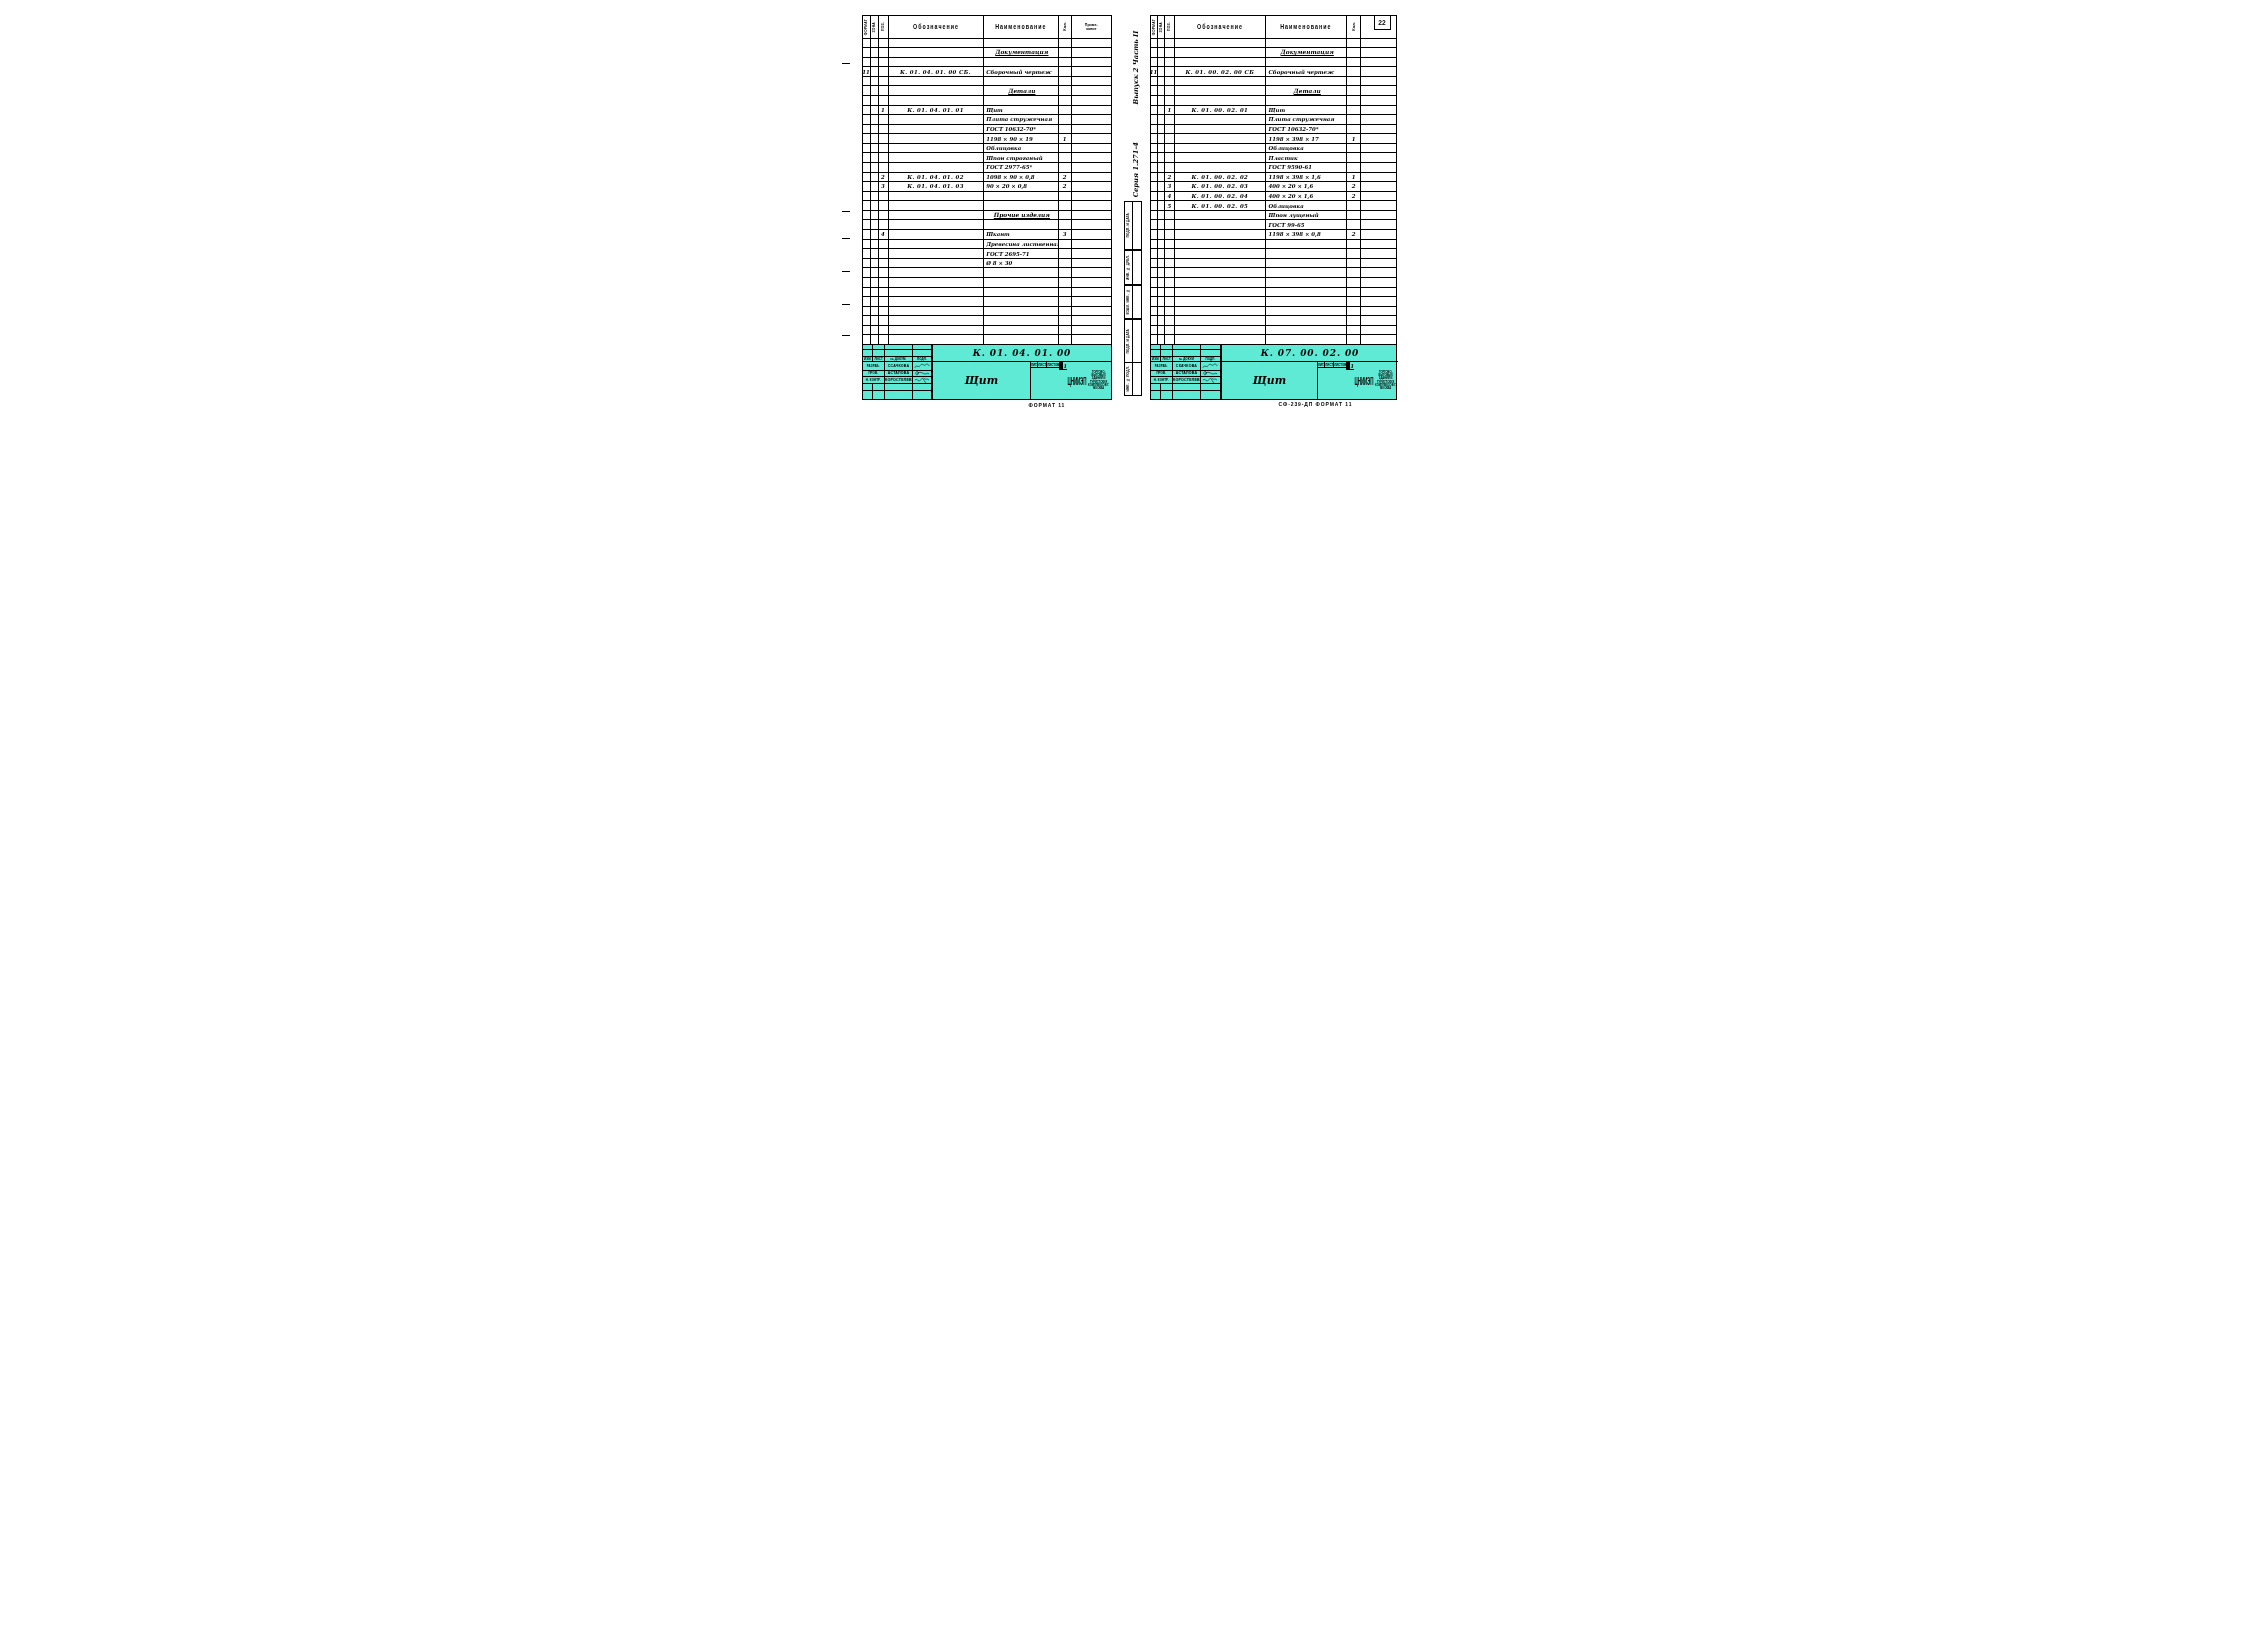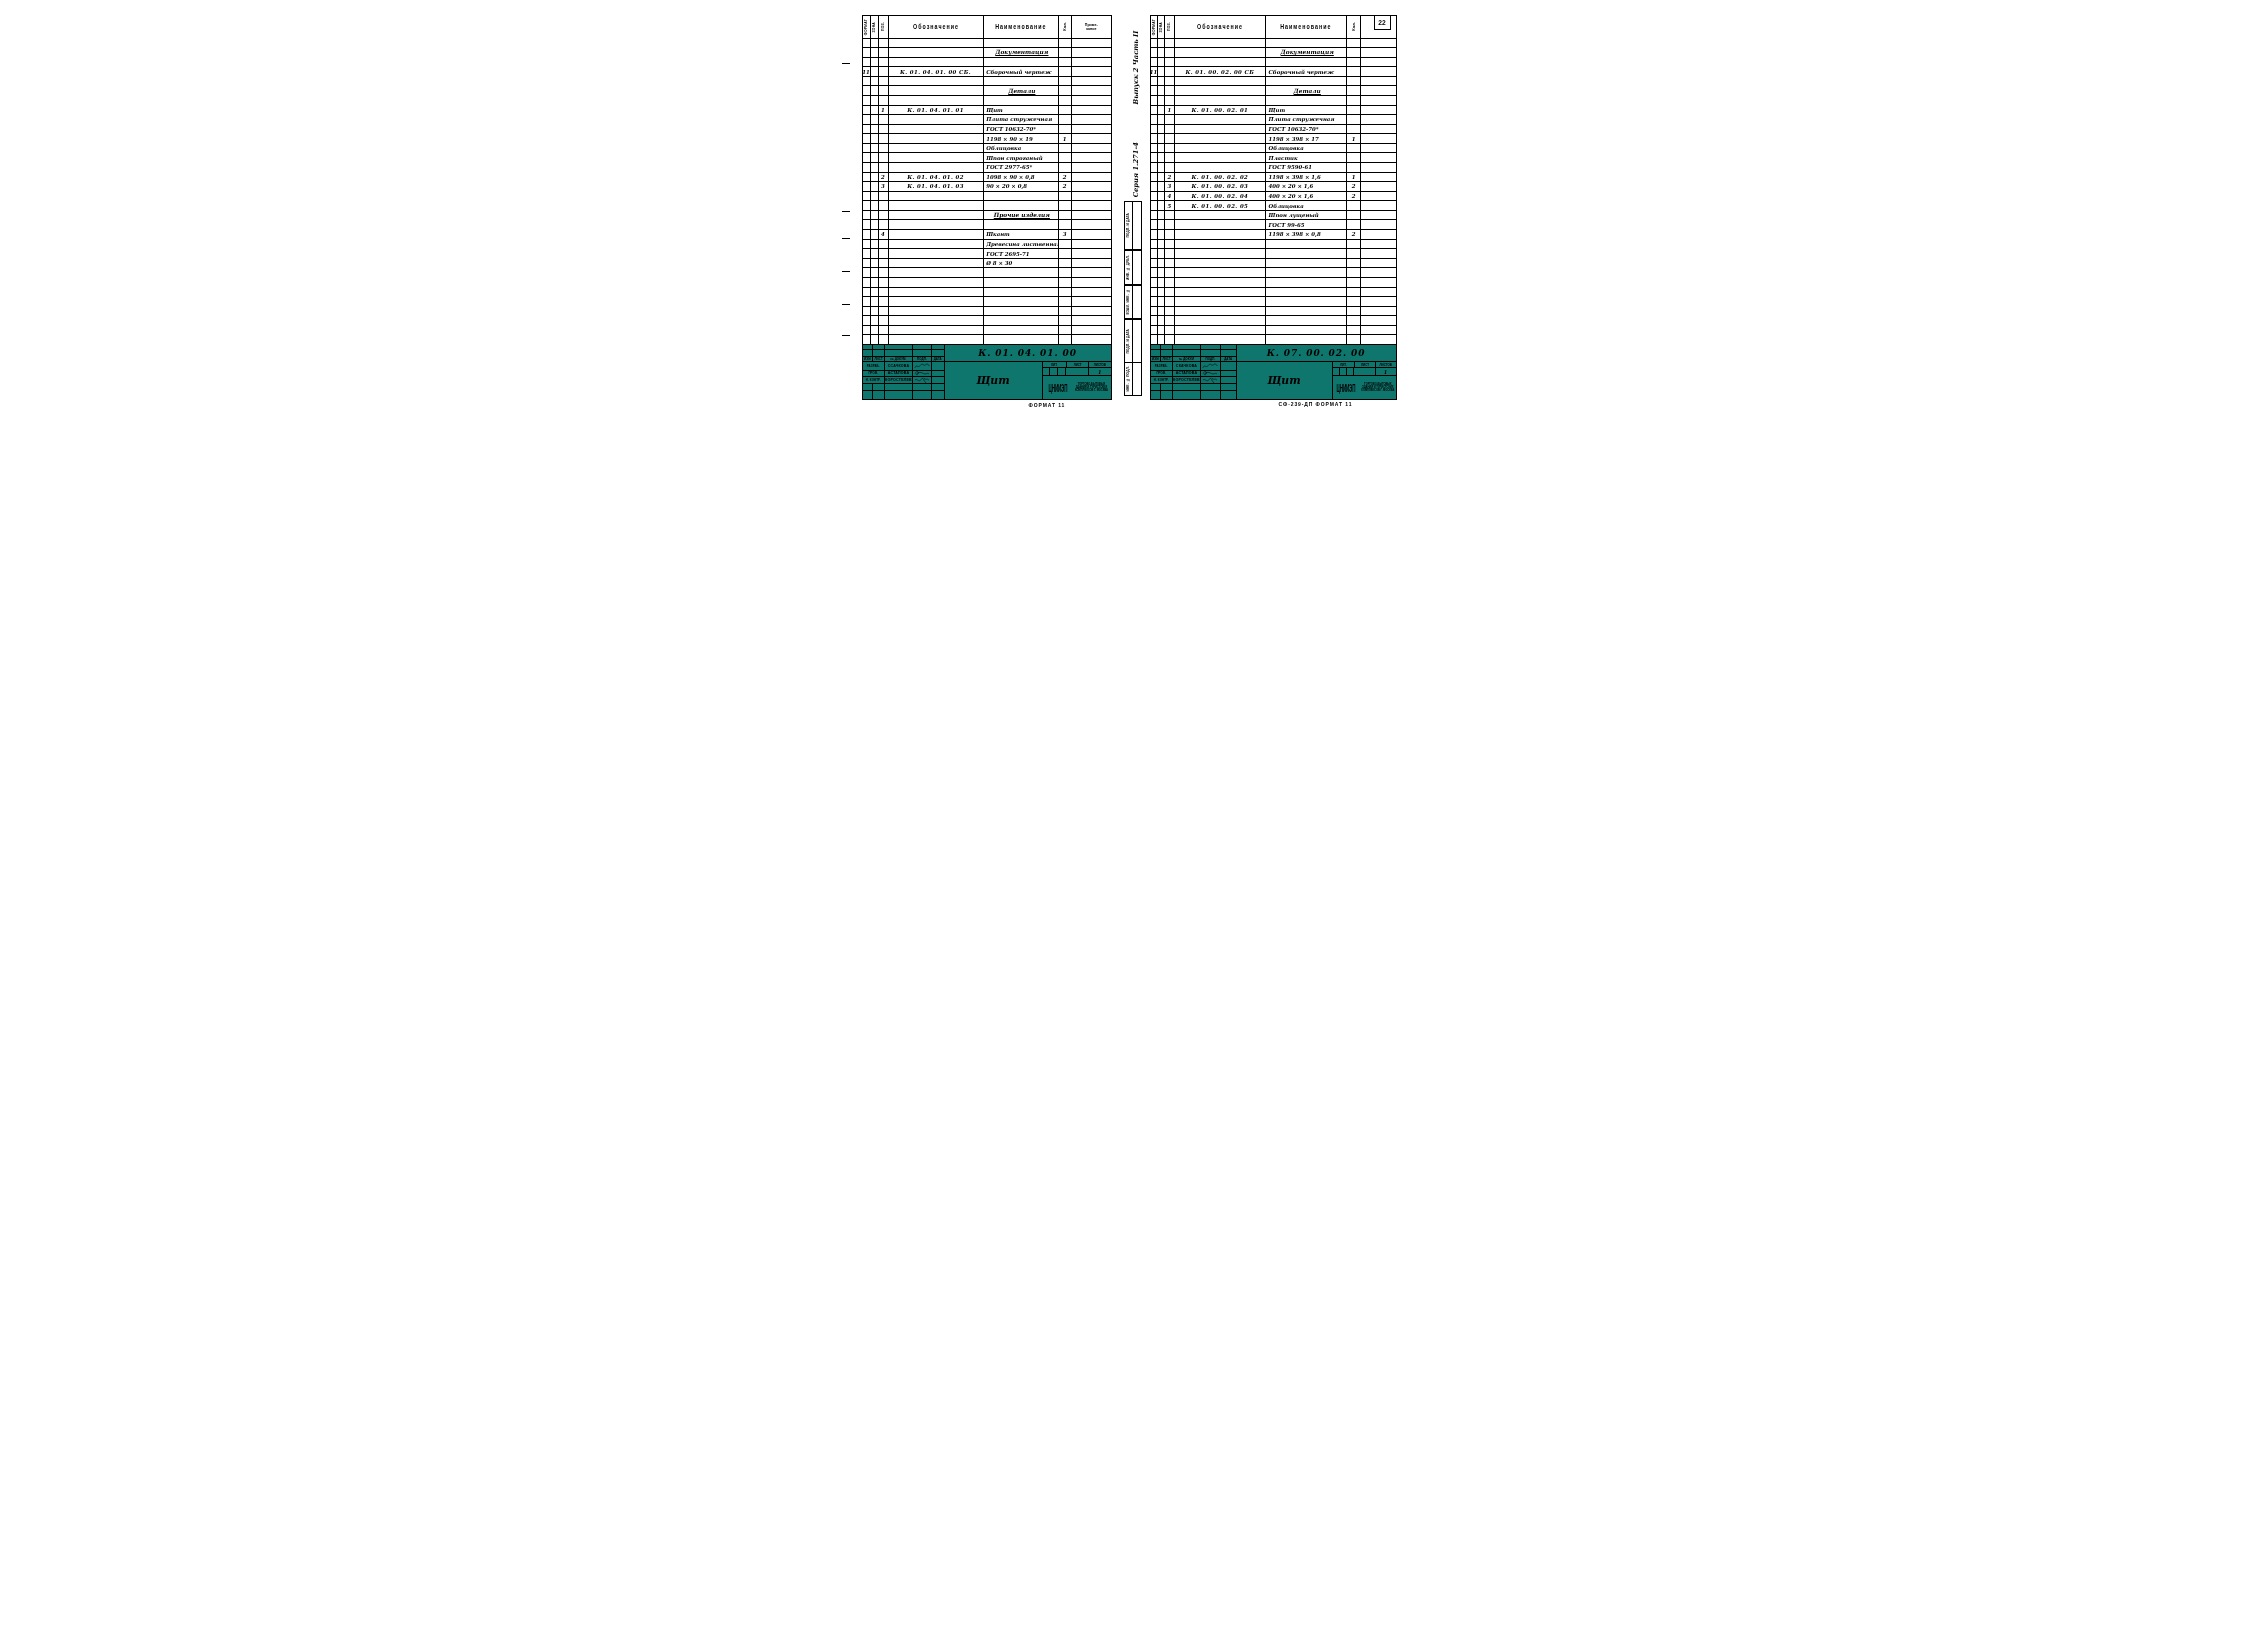--- a/index.html
+++ b/index.html
@@ -30,40 +30,40 @@
   .c{ border-right:var(--line); overflow:hidden; display:flex; align-items:center; justify-content:center; min-width:0; }
   .c:last-child{ border-right:none; }
   .cn{ justify-content:flex-start; padding-left:2.7px; }
   .hw{ font-family:"DejaVu Serif", serif; font-style:italic; font-weight:bold; font-size:5.4px; white-space:nowrap; }
   .cd{ letter-spacing:0.4px; }
   .nm{ }
   .sec{ margin:0 auto; font-size:5.8px; text-decoration:underline; text-underline-offset:0.9px; }
   .sec:empty, .nm:empty{ display:none; }
 
   
-  .tb{ position:absolute; left:0; right:0; bottom:0; height:55px; border-top:var(--heavy); display:flex; background:#0f766e; }
+  .tb{ position:absolute; left:0; right:0; bottom:0; height:55px; border-top:var(--heavy); display:flex; background:#5eead4; }
   .tb-left{ border-right:var(--line); display:grid; grid-template-rows:5.4px 6.3px 5.4px 8.5px 6.3px 6.7px 1fr 1fr; }
   .page-left  .tb-left{ width:82px; grid-template-columns:10.8px 11.7px 28px 19px 1fr; }
   .page-right .tb-left{ width:86px; grid-template-columns:10.8px 11.7px 28px 20px 1fr; }
   .tc{ border-right:var(--line); border-bottom:var(--line); display:flex; align-items:center; justify-content:center; overflow:hidden; }
   .tc.nr{ border-right:none; }
   .tc.nb{ border-bottom:none; }
   .tlab{ font-size:2.9px; font-weight:bold; letter-spacing:0.1px; white-space:nowrap; }
   .role{ grid-column:span 2; }
   .pname{ font-size:3.6px; font-weight:bold; letter-spacing:0.2px; white-space:nowrap; }
   .sig svg{ display:block; }
   .tb-right{ flex:1; display:flex; flex-direction:column; }
   .tb-doc{ height:17px; border-bottom:var(--line); display:flex; align-items:center; justify-content:center; }
   .docnum{ font-family:"DejaVu Serif", serif; font-style:italic; font-weight:bold; font-size:9px; letter-spacing:0.9px; white-space:nowrap; }
   .tb-bot{ flex:1; display:flex; }
   .tb-title{ border-right:var(--line); display:flex; align-items:center; justify-content:center; }
   .page-left  .tb-title{ width:98px; }
   .page-right .tb-title{ width:96px; }
   .ptitle{ font-family:"DejaVu Serif", serif; font-style:italic; font-weight:bold; font-size:10.8px; }
-  .tb-lit{ flex:1; display:flex; flex-direction:column; }
+  .tb-lit{ flex:1; display:flex; flex-direction:row; }
   .litrow{ display:flex; height:6.3px; border-bottom:var(--line); }
   .litrow2{ display:flex; height:8px; border-bottom:var(--line); }
   .litc{ border-right:var(--line); flex:1; display:flex; align-items:center; justify-content:center; font-size:2.9px; font-weight:bold; }
   .litc:last-child{ border-right:none; }
   .lit-minis{ flex:1.1; display:flex; }
   .mini{ flex:1; border-right:var(--line); }
   .lit-val{ font-family:"DejaVu Serif", serif; font-style:italic; font-weight:bold; font-size:5px; }
   .stamp{ flex:1; display:flex; align-items:center; }
   .logo{ width:44%; display:flex; align-items:center; justify-content:center; }
   .logo span{ font-size:5.8px; font-weight:bold; transform:scale(.78,2.0); letter-spacing:-0.2px; }

